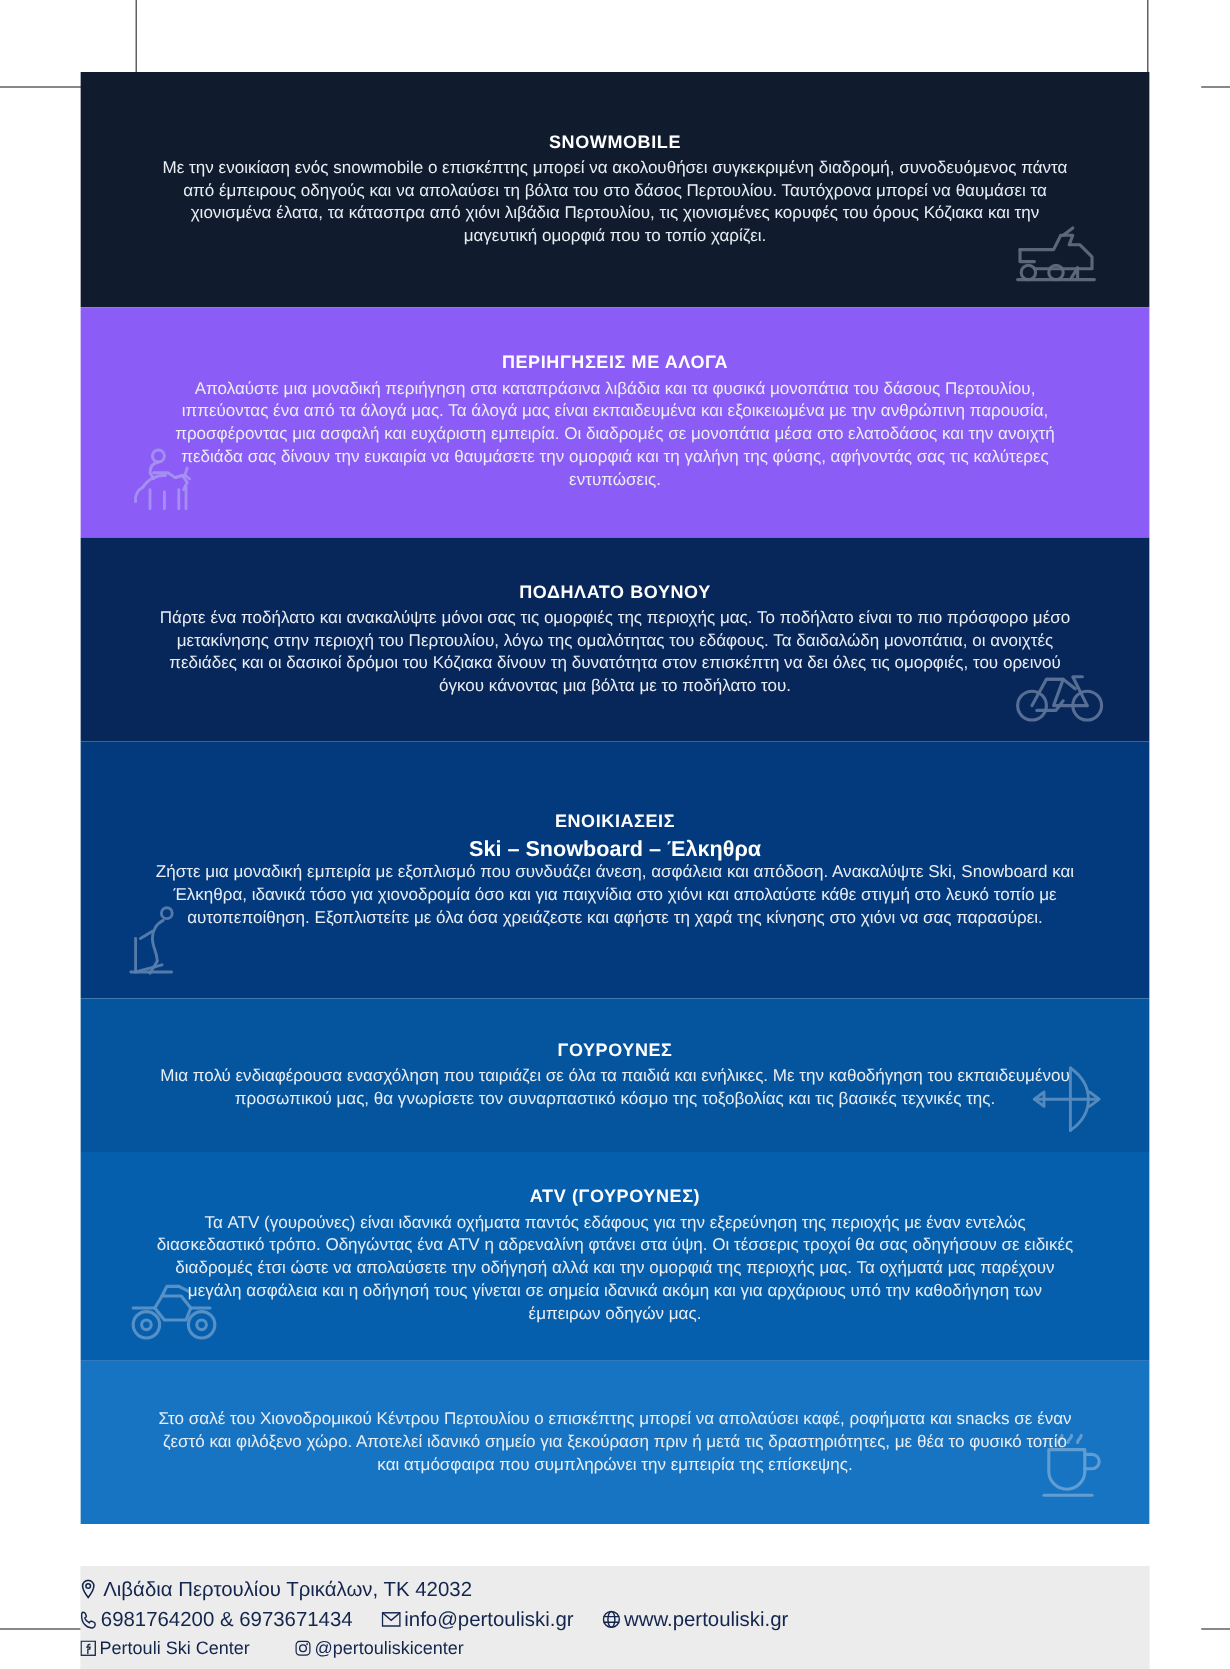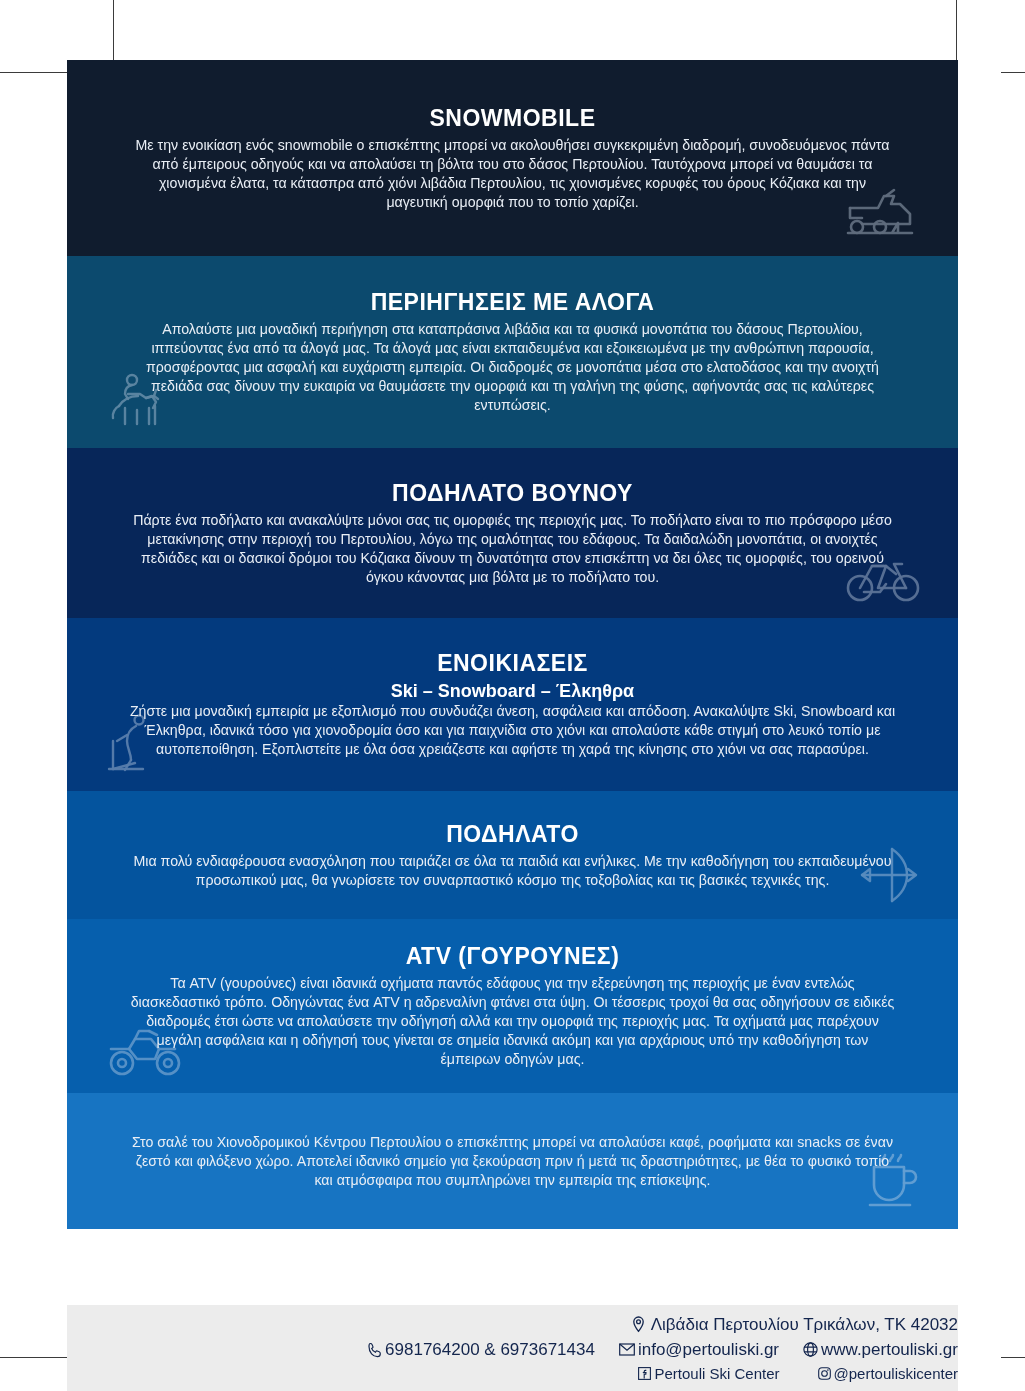--- a/index.html
+++ b/index.html
@@ -18,21 +18,21 @@
   .band{
     position:relative;
     box-sizing:border-box;
     padding:0 60px;
     display:flex;flex-direction:column;justify-content:center;align-items:center;
     overflow:hidden;
   }
   .band h2{
     margin:0 0 4px 0;
     color:#ffffff;
-    font-size:23px;
+    font-size:15px;
     font-weight:bold;
     letter-spacing:.5px;
     text-align:center;
     position:relative;z-index:2;
   }
   .band h3{
     margin:0 0 0 0;
     color:#ffffff;
     font-size:18px;
     font-weight:bold;
@@ -52,21 +52,21 @@
     position:absolute;
     z-index:1;
     opacity:.42;
     pointer-events:none;
   }
   .deco svg{display:block;}
   
   #footer{
     position:absolute;left:67px;top:1305px;width:891px;height:86px;
     background:#ececec;
-    display:flex;flex-direction:column;align-items:flex-end;justify-content:center;
+    display:flex;flex-direction:column;align-items:flex-start;justify-content:center;
     gap:5px;
   }
   .frow{
     display:flex;align-items:center;justify-content:center;
     color:#13254d;font-size:17px;gap:6px;white-space:nowrap;
   }
   .frow.small{font-size:15px;gap:20px;}
   .fitem{display:inline-flex;align-items:center;gap:3px;}
   .fitem + .fitem{margin-left:18px;}
   .ficon{display:inline-flex;align-items:center;}
@@ -92,21 +92,21 @@
         <svg width="78" height="60" viewBox="0 0 78 60" fill="none" stroke="rgba(205,218,235,0.95)" stroke-width="2.6" stroke-linecap="round" stroke-linejoin="round">
         <path d="M8 26h28l6-12h10l-3 8h9l10 10v10H20"></path>
         <path d="M8 26v10h12"></path>
         <circle cx="15" cy="45" r="6"></circle>
           <circle cx="38" cy="45" r="6"></circle>
         <path d="M6 51h44l6-10M56 41v10M50 51h20"></path>
         <path d="M44 14l8-6"></path>
       </svg>
       </div>
     </div>
-    <div class="band" style="background: #0c4a6e; height: 192px;">
+    <div class="band" style="background: #8b5cf6; height: 192px;">
       <h2>ΠΕΡΙΗΓΗΣΕΙΣ ΜΕ ΑΛΟΓΑ</h2>
       <p>Απολαύστε μια μοναδική περιήγηση στα καταπράσινα λιβάδια και τα φυσικά μονοπάτια του δάσους Περτουλίου, ιππεύοντας ένα από τα άλογά μας. Τα άλογά μας είναι εκπαιδευμένα και εξοικειωμένα με την ανθρώπινη παρουσία, προσφέροντας μια ασφαλή και ευχάριστη εμπειρία. Οι διαδρομές σε μονοπάτια μέσα στο ελατοδάσος και την ανοιχτή πεδιάδα σας δίνουν την ευκαιρία να θαυμάσετε την ομορφιά και τη γαλήνη της φύσης, αφήνοντάς σας τις καλύτερες εντυπώσεις.</p>
       <div class="deco" style="left: 38px; bottom: 14px;">
         <svg width="66" height="66" viewBox="0 0 66 66" fill="none" stroke="rgba(205,218,235,0.95)" stroke-width="2.4" stroke-linecap="round" stroke-linejoin="round">
         <circle cx="27" cy="12" r="5"></circle>
         <path d="M27 17c-5 1-7 5-7 9l3 5"></path>
         <path d="M23 26h12l6 4 6-2 4 6-3 6"></path>
         <path d="M14 38c4-6 10-10 19-10"></path>
         <path d="M14 38c-4 2-7 7-6 12"></path>
         <path d="M20 40v16M32 42v14M44 40v16M50 38v18"></path>
@@ -121,38 +121,38 @@
       <div class="deco" style="right: 38px; bottom: 14px;">
         <svg width="74" height="56" viewBox="0 0 74 56" fill="none" stroke="rgba(205,218,235,0.95)" stroke-width="2.6" stroke-linecap="round" stroke-linejoin="round">
         <circle cx="14" cy="40" r="12"></circle>
           <circle cx="60" cy="40" r="12"></circle>
         <path d="M14 40l12-22h14l-8 22h28"></path>
         <path d="M26 18h12M40 18l10 8M60 40L48 16h8"></path>
         <path d="M18 44h16l6-8"></path>
       </svg>
       </div>
     </div>
-    <div class="band" style="background: rgb(3, 58, 126); height: 173px;">
+    <div class="band" style="background: rgb(3, 58, 126); height: 214px;">
       <h2>ΕΝΟΙΚΙΑΣΕΙΣ</h2>
       <h3>Ski – Snowboard – Έλκηθρα</h3>
       <p>Ζήστε μια μοναδική εμπειρία με εξοπλισμό που συνδυάζει άνεση, ασφάλεια και απόδοση. Ανακαλύψτε Ski, Snowboard και Έλκηθρα, ιδανικά τόσο για χιονοδρομία όσο και για παιχνίδια στο χιόνι και απολαύστε κάθε στιγμή στο λευκό τοπίο με αυτοπεποίθηση. Εξοπλιστείτε με όλα όσα χρειάζεστε και αφήστε τη χαρά της κίνησης στο χιόνι να σας παρασύρει.</p>
       <div class="deco" style="left: 38px; bottom: 14px;">
         <svg width="62" height="66" viewBox="0 0 62 66" fill="none" stroke="rgba(205,218,235,0.95)" stroke-width="2.4" stroke-linecap="round" stroke-linejoin="round">
         <circle cx="34" cy="9" r="4.5"></circle>
         <path d="M31 15c-6 3-9 9-9 15 0 7 4 12 4 19"></path>
         <path d="M22 24l-10 6"></path>
         <path d="M26 49l-6 10"></path>
         <path d="M8 30v28"></path>
         <path d="M4 58h34"></path>
         <path d="M8 58l22-6"></path>
       </svg>
       </div>
     </div>
     <div class="band" style="background: rgb(4, 84, 158); height: 128px;">
-      <h2>ΠΟΔΗΛΑΤΟ</h2>
+      <h2>ΓΟΥΡΟΥΝΕΣ</h2>
       <p>Μια πολύ ενδιαφέρουσα ενασχόληση που ταιριάζει σε όλα τα παιδιά και ενήλικες. Με την καθοδήγηση του εκπαιδευμένου προσωπικού μας, θα γνωρίσετε τον συναρπαστικό κόσμο της τοξοβολίας και τις βασικές τεχνικές της.</p>
       <div class="deco" style="right: 38px; bottom: 14px;">
         <svg width="62" height="60" viewBox="0 0 62 60" fill="none" stroke="rgba(205,218,235,0.95)" stroke-width="2.4" stroke-linecap="round" stroke-linejoin="round">
         <path d="M34 4c10 7 15 16 15 26s-5 19-15 26"></path>
         <path d="M34 4v52"></path>
         <path d="M4 30h52"></path>
         <path d="M50 24l8 6-8 6"></path>
         <path d="M12 24l-8 6 8 6z"></path>
       </svg>
       </div>

